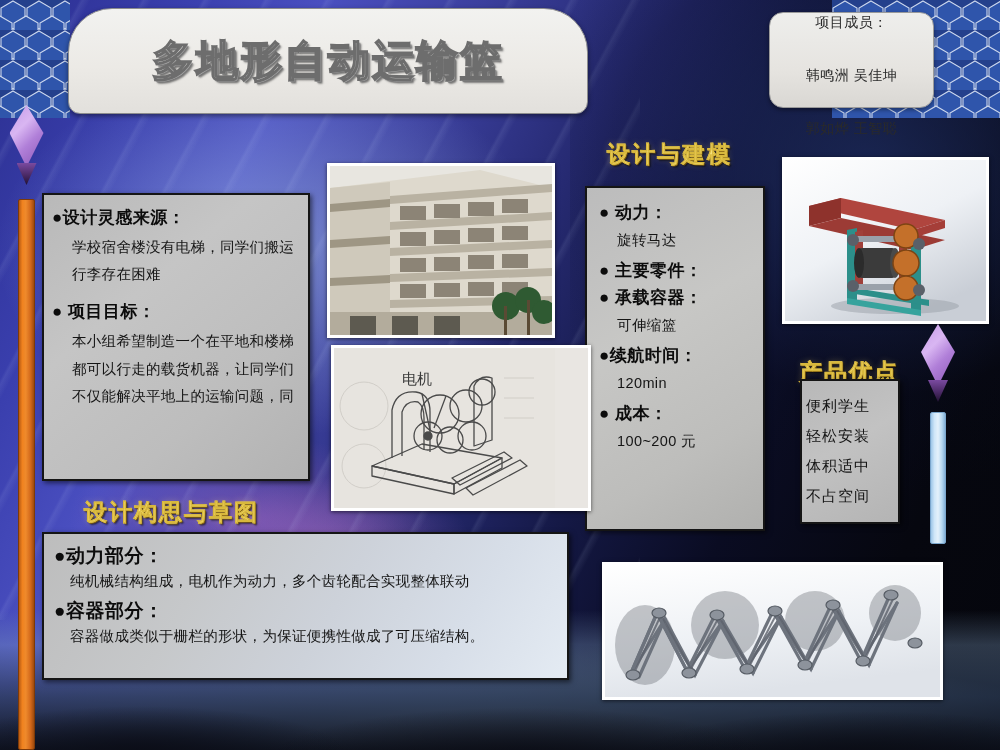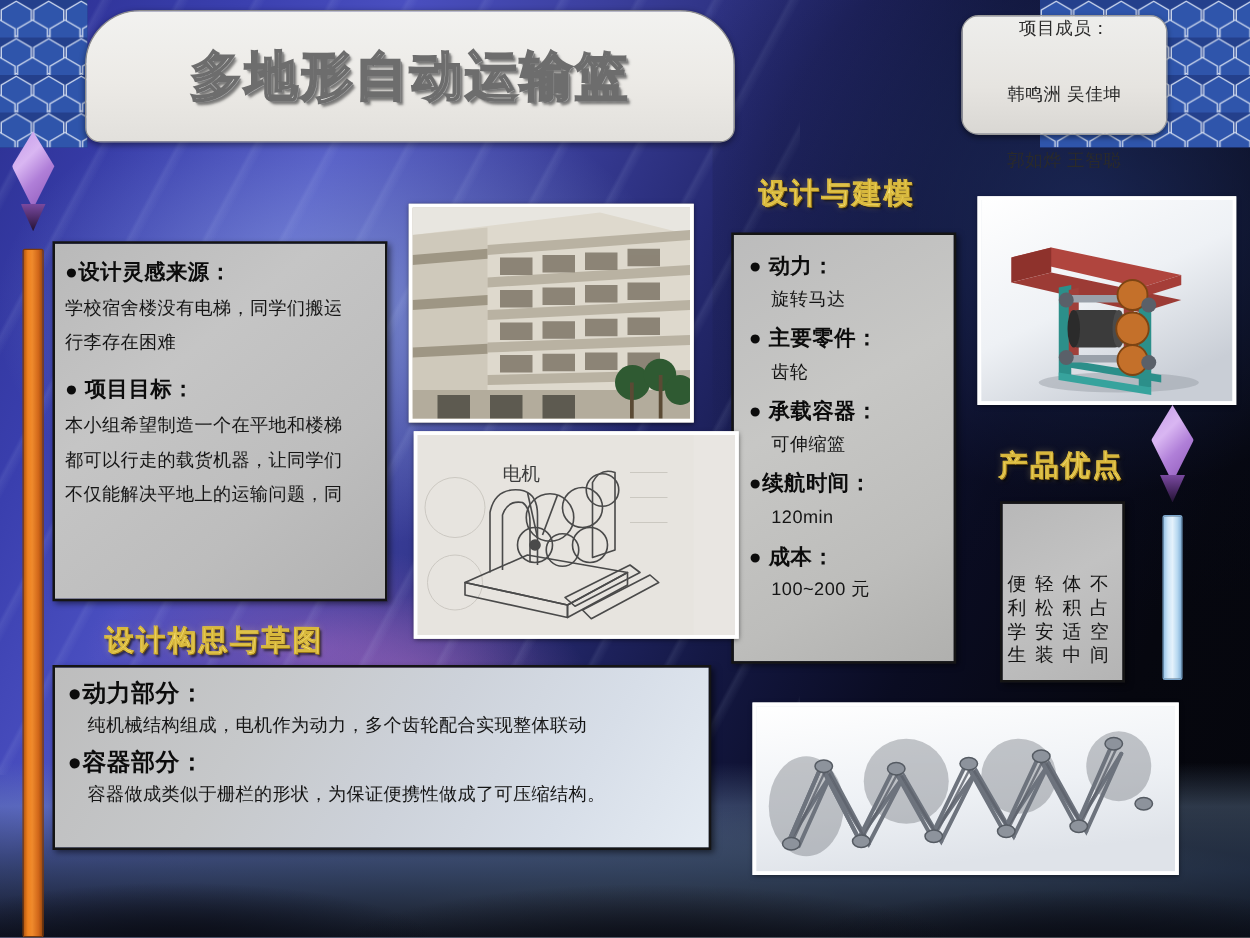--- a/index.html
+++ b/index.html
@@ -128,35 +128,35 @@
     left: 42px; top: 532px; width: 527px; height: 148px;
     padding: 8px 2px 6px 10px;
     background: linear-gradient(120deg, #bdbdbd 0%, #c6c8ca 30%, #cdd2da 55%, #d7dee8 78%, #e4ebf3 100%);
   }
   #panel-design {
     left: 585px; top: 186px; width: 180px; height: 345px;
     padding: 12px 10px 10px 12px;
     background: linear-gradient(150deg, #bcbcbc 0%, #c7c7c5 40%, #bdbdbb 75%, #b0b0ae 100%);
   }
   #panel-advantage {
-    left: 800px; top: 401px; width: 100px; height: 145px;
+    left: 800px; top: 379px; width: 100px; height: 145px;
     padding: 10px 4px;
-    display: flex; align-items: flex-end; justify-content: space-around;
+    display: flex; flex-direction: column; align-items: flex-start; justify-content: space-around;
     background: linear-gradient(150deg, #b8b8b8 0%, #c2c2c2 45%, #b4b4b4 100%);
   }
 
   .bullet-head {
     font-size: 17px; font-weight: bold; color: #0c0c0c;
     line-height: 1.35; letter-spacing: 0.5px;
     margin: 2px 0 4px 0;
   }
   .bullet-head.indent-sp { letter-spacing: 0.5px; }
   .body-line {
     font-size: 14.5px; color: #151515; line-height: 1.9;
-    margin-left: 0; letter-spacing: 0.3px;
+    margin-left: 20px; letter-spacing: 0.3px;
   }
   .sub-value {
     font-size: 14.5px; color: #151515; line-height: 1.6;
     margin: 0 0 8px 18px; letter-spacing: 0.4px;
   }
   .adv-item { font-size: 15px; color: #141414; letter-spacing: 1px; }
 
   #panel-sketch .bullet-head { font-size: 19px; margin: 1px 0 2px 0; }
   #panel-sketch .body-line { font-size: 14.5px; line-height: 1.5; margin: 0 0 6px 16px; }
 
@@ -269,21 +269,20 @@
     <div class="bullet-head">●动力部分：</div>
     <div class="body-line">纯机械结构组成，电机作为动力，多个齿轮配合实现整体联动</div>
     <div class="bullet-head">●容器部分：</div>
     <div class="body-line">容器做成类似于栅栏的形状，为保证便携性做成了可压缩结构。</div>
   </div>
 
   <div class="panel" id="panel-design">
     <div class="bullet-head">● 动力：</div>
     <div class="sub-value">旋转马达</div>
     <div class="bullet-head">● 主要零件：</div>
-    <div class="sub-value">齿轮</div>
     <div class="bullet-head">● 承载容器：</div>
     <div class="sub-value">可伸缩篮</div>
     <div class="bullet-head">●续航时间：</div>
     <div class="sub-value">120min</div>
     <div class="bullet-head">● 成本：</div>
     <div class="sub-value">100~200 元</div>
   </div>
 
   <div class="panel" id="panel-advantage">
     <div class="adv-item">便利学生</div>

